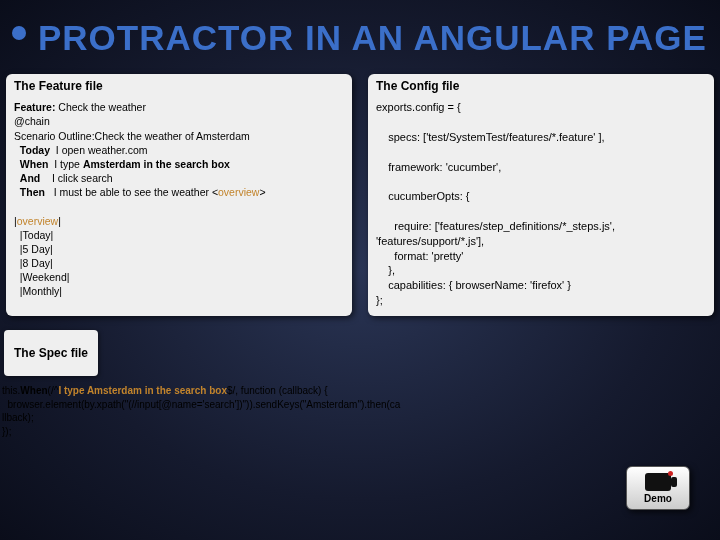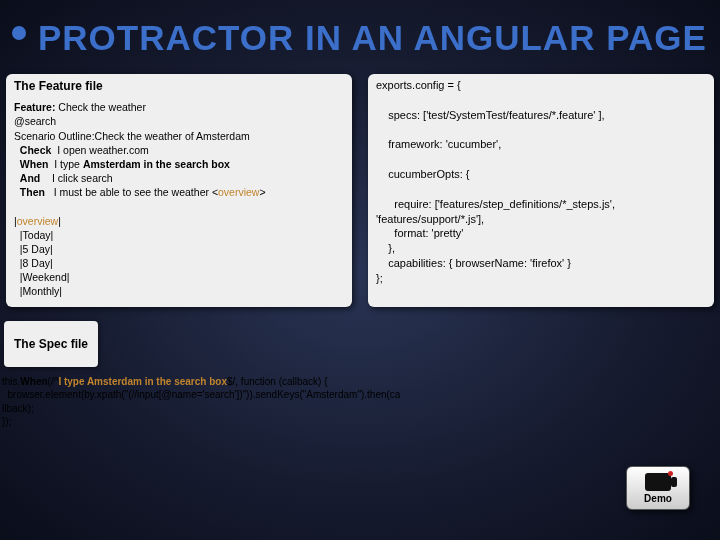--- a/index.html
+++ b/index.html
@@ -128,36 +128,37 @@
 <div class="title">
   <span class="title-bullet"></span>
   <span>PROTRACTOR IN AN ANGULAR PAGE</span>
 </div>
 
 <div class="columns">
 
   <div class="panel left">
     <div class="panel-heading">The Feature file</div>
     <div class="feature-body"><span class="kw">Feature:</span><span> Check the weather</span>
-<span>@search</span>
+<span>@chain</span>
 <span>Scenario Outline:Check the weather of Amsterdam</span>
-  <span class="kw">Check</span>  <span>I open weather.com</span>
+  <span class="kw">Today</span>  <span>I open weather.com</span>
   <span class="kw">When</span>  <span>I type </span><span class="amst">Amsterdam in the search box</span>
   <span class="kw">And</span>    <span>I click search</span>
   <span class="kw">Then</span>   <span>I must be able to see the weather &lt;</span><span class="ov">overview</span><span>&gt;</span>
 
 <span>|</span><span class="ov2">overview</span><span>|</span>
 <span>  |Today|</span>
 <span>  |5 Day|</span>
 <span>  |8 Day|</span>
 <span>  |Weekend|</span>
 <span>  |Monthly|</span></div>
   </div>
 
   <div class="panel right">
+    <div class="panel-heading">The Config file</div>
     <div class="config-body"><span>exports.config = {</span>
 
 <span>    specs: ['test/SystemTest/features/*.feature' ],</span>
 
 <span>    framework: 'cucumber',</span>
 
 <span>    cucumberOpts: {</span>
 
 <span>      require: ['features/step_definitions/*_steps.js',</span>
 <span>'features/support/*.js'],</span>

